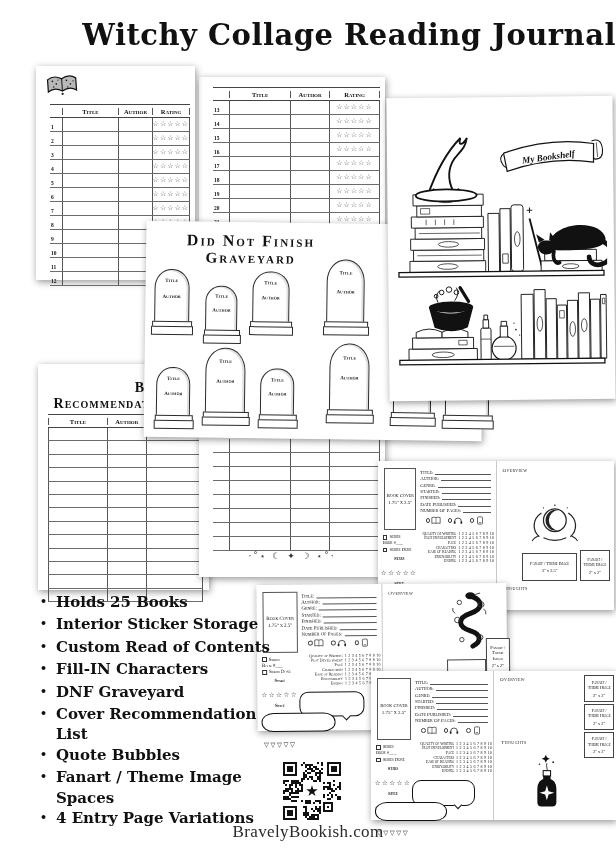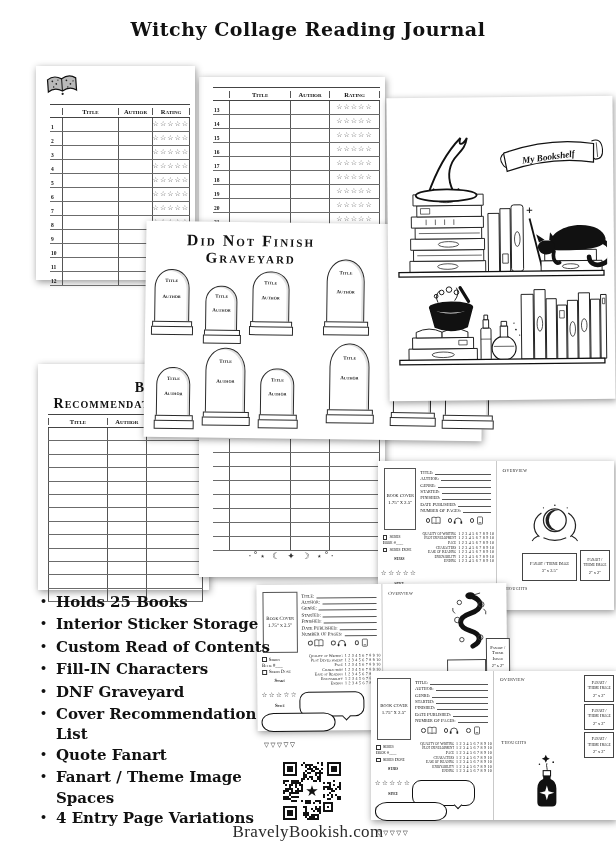--- a/index.html
+++ b/index.html
@@ -1,22 +1,22 @@
 <!DOCTYPE html>
 <html><head>
 <meta charset="utf-8">
 <style>
   html,body{margin:0;padding:0}
   body{width:616px;height:854px;position:relative;background:#fff;overflow:hidden;
        font-family:"Liberation Serif","DejaVu Serif",serif;color:#111}
   .page{position:absolute;background:#fff;box-shadow:1px 2px 7px rgba(0,0,0,.42)}
 
   
-  .main-title{position:absolute;left:0;right:0;top:18px;text-align:center;
-    font-family:"DejaVu Serif",serif;font-weight:bold;font-size:19px;letter-spacing:.5px}
+  .main-title{position:absolute;left:0;right:0;top:18px;text-align:right;
+    font-family:"DejaVu Serif",serif;font-weight:bold;font-size:29px;letter-spacing:.5px}
 
   
   .br-head{display:flex;align-items:center;gap:5px;margin:7px 6px 4px 10px}
   .br-head .hd{font-variant:small-caps;font-weight:bold;font-size:16px;letter-spacing:1px}
   .brtable{position:absolute;left:14px;right:5px}
   .hrow,.trow{display:grid;align-items:end}
   .p1 .hrow,.p1 .trow{grid-template-columns:12px 1.55fr .95fr 1.05fr}
   .p2g{grid-template-columns:16px 1.5fr .95fr 1.25fr}
   .hrow{border-top:1px solid #444;border-bottom:1px solid #444;height:12px;align-items:center}
   .hcell{font-size:6.5px;font-weight:bold;text-align:center;font-variant:small-caps}
@@ -1079,21 +1079,21 @@
     <li>
       <span>Fill-IN Characters</span>
     </li>
     <li>
       <span>DNF Graveyard</span>
     </li>
     <li>
       <span>Cover Recommendation List</span>
     </li>
     <li>
-      <span>Quote Fanart</span>
+      <span>Quote Bubbles</span>
     </li>
     <li>
       <span>Fanart / Theme Image Spaces</span>
     </li>
     <li>
       <span>4 Entry Page Variations</span>
     </li>
   </ul>
 
 <div class="qr-wrap">

